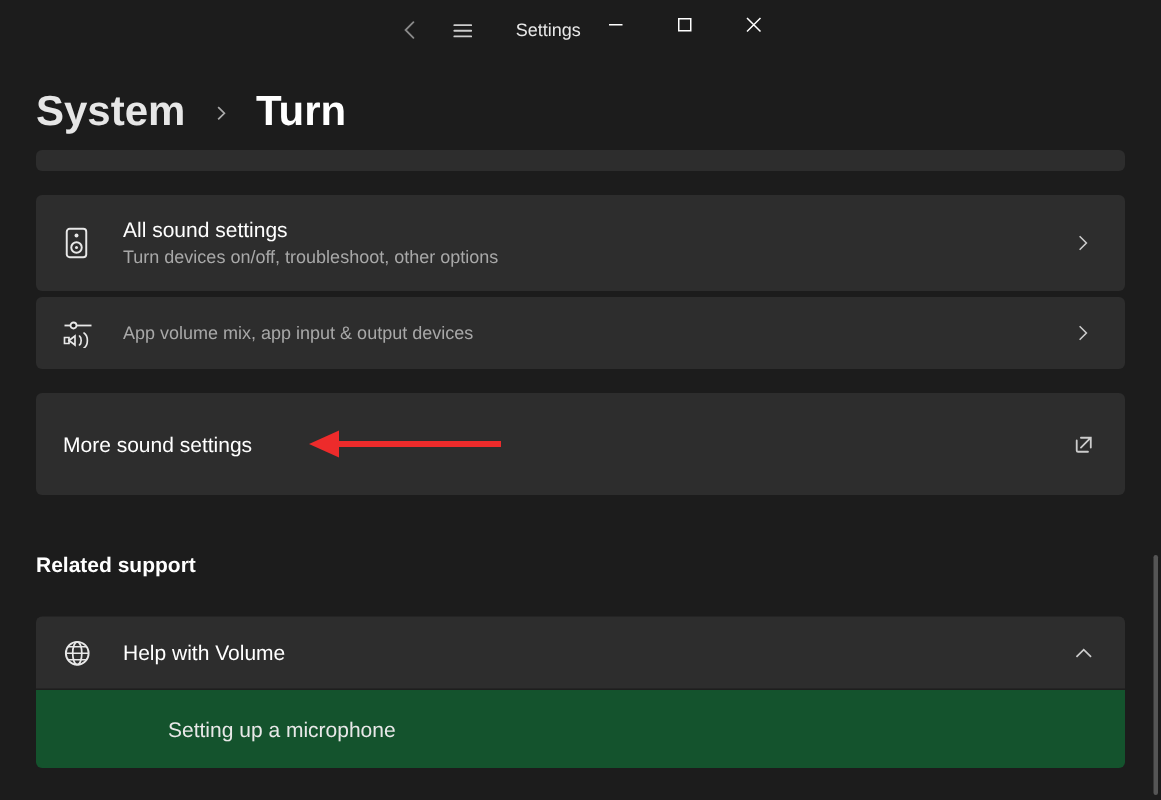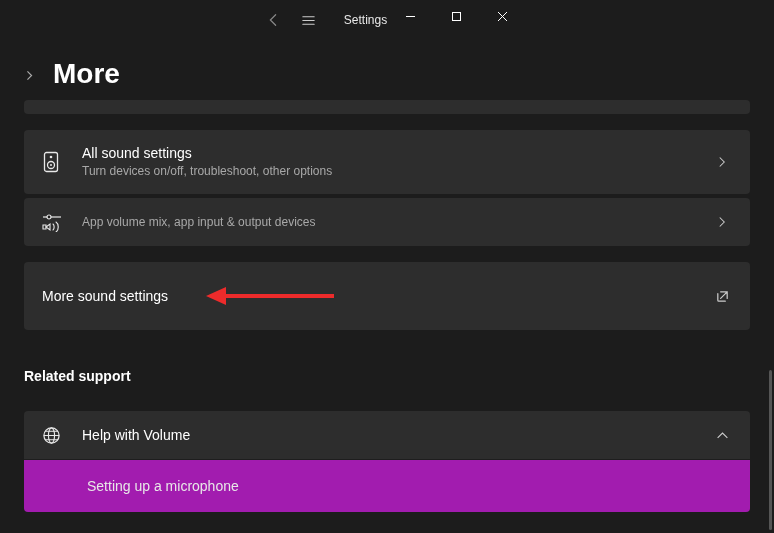--- a/index.html
+++ b/index.html
@@ -90,24 +90,24 @@
       transform: translateY(-50%);
       pointer-events: none;
     }
 
     .section-head {
       font-size: 14px; font-weight: 600; color: #fff;
       margin: 38px 0 27px 0;
     }
 
     .subitem {
-      background: #a21caf;
+      background: #14532d;
       border-top: 1px solid #1e1e1e;
       border-radius: 0 0 4px 4px;
-      padding: 18px 18px 18px 63px;
+      padding: 18px 18px 18px 88px;
       font-size: 14px;
       color: #e8e8e8;
       cursor: pointer;
     }
 
     .scroll-indicator {
       position: absolute;
       right: 2px;
       top: 370px;
       width: 3px;
@@ -146,26 +146,27 @@
     </div>
     <div class="win-btn">
       <svg width="11" height="11" viewBox="0 0 11 11">
           <path d="M1 1l9 9M10 1l-9 9" stroke="#fff" stroke-width="1"></path>
         </svg>
     </div>
   </div>
 </div>
 
 <div class="breadcrumb">
+  <span class="crumb-parent">System</span>
   <span class="crumb-sep">
     <svg width="11" height="11" viewBox="0 0 16 16">
         <path d="M5 2l6 6-6 6" stroke="#aaa" stroke-width="1.7" fill="none"></path>
       </svg>
   </span>
-  <span class="crumb-current">More</span>
+  <span class="crumb-current">Turn</span>
 </div>
 
 <div class="content">
 
   <div class="stub-card"></div>
 
   <div class="card">
     <div class="icon-slot">
       <svg width="18" height="22" viewBox="0 0 18 22">
           <rect x="2.5" y="1.5" width="13" height="19" rx="2" stroke="#e8e8e8" stroke-width="1.3" fill="none"></rect>

